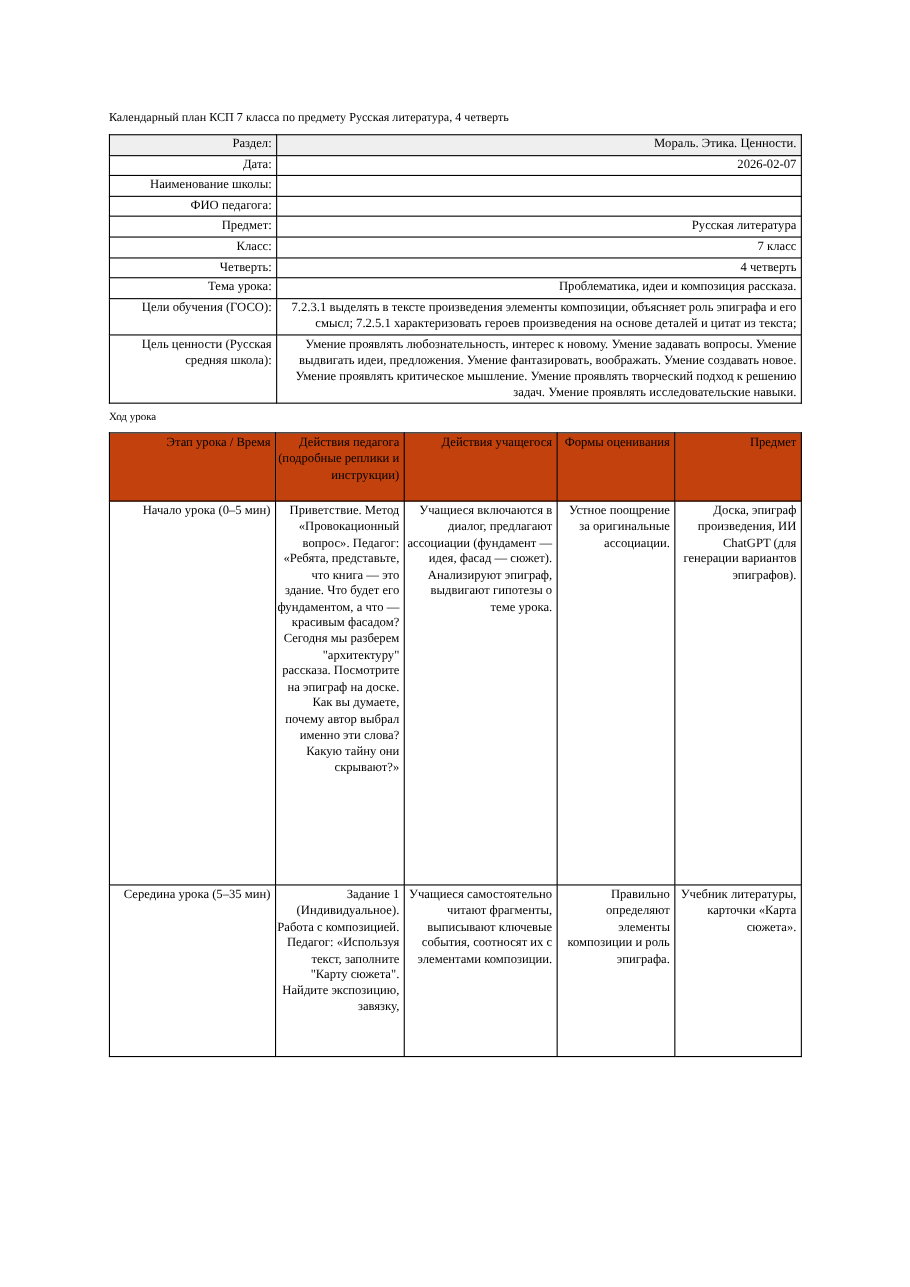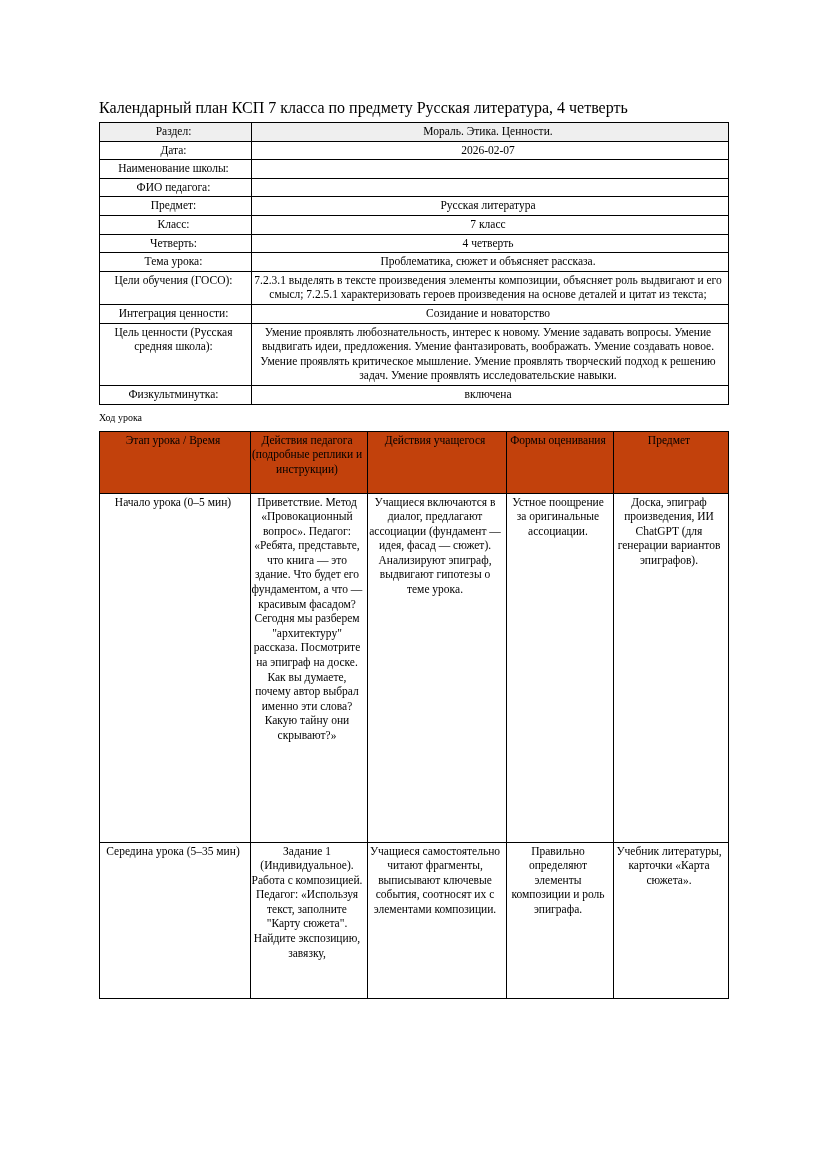--- a/index.html
+++ b/index.html
@@ -22,21 +22,21 @@
     height: 1170px;
     background: #ffffff;
   }
   .content {
     position: absolute;
     left: 99px;
     top: 100px;
     width: 629px;
   }
   .doc-title {
-    font-size: 16px;
+    font-size: 11px;
     line-height: 15px;
     margin: 0 0 7px 0;
     white-space: nowrap;
   }
   .section-caption {
     font-size: 10px;
     line-height: 15px;
     margin: 5px 0 6px 0;
   }
   table.doc-table {
@@ -44,21 +44,21 @@
     table-layout: fixed;
     width: 629px;
     font-size: 11.5px;
     line-height: 14.6px;
   }
   table.doc-table td,
   table.doc-table th {
     border: 1px solid #000000;
     padding: 1px 4px 2px 0;
     vertical-align: top;
-    text-align: center;
+    text-align: right;
     font-weight: normal;
     word-wrap: break-word;
     overflow-wrap: break-word;
     hyphens: none;
   }
   
   #info-table col.c-label { width: 152px; }
   #info-table col.c-value { width: 477px; }
   #info-table tr.shaded td { background: #efefef; }
   #info-table td.empty-cell { height: 14.6px; }
@@ -111,37 +111,29 @@
         <tr>
           <td>Класс:</td>
           <td>7 класс</td>
         </tr>
         <tr>
           <td>Четверть:</td>
           <td>4 четверть</td>
         </tr>
         <tr>
           <td>Тема урока:</td>
-          <td>Проблематика, сюжет и объясняет рассказа.</td>
+          <td>Проблематика, идеи и композиция рассказа.</td>
         </tr>
         <tr>
           <td>Цели обучения (ГОСО):</td>
-          <td>7.2.3.1 выделять в тексте произведения элементы композиции, объясняет роль выдвигают и его смысл; 7.2.5.1 характеризовать героев произведения на основе деталей и цитат из текста;</td>
-        </tr>
-        <tr>
-          <td>Интеграция ценности:</td>
-          <td>Созидание и новаторство</td>
+          <td>7.2.3.1 выделять в тексте произведения элементы композиции, объясняет роль эпиграфа и его смысл; 7.2.5.1 характеризовать героев произведения на основе деталей и цитат из текста;</td>
         </tr>
         <tr>
           <td>Цель ценности (Русская средняя школа):</td>
           <td>Умение проявлять любознательность, интерес к новому. Умение задавать вопросы. Умение выдвигать идеи, предложения. Умение фантазировать, воображать. Умение создавать новое. Умение проявлять критическое мышление. Умение проявлять творческий подход к решению задач. Умение проявлять исследовательские навыки.</td>
-        </tr>
-        <tr>
-          <td>Физкультминутка:</td>
-          <td>включена</td>
         </tr>
       </tbody>
     </table>
 
     <p class="section-caption">Ход урока</p>
 
     <table class="doc-table" id="flow-table">
       <colgroup>
         <col class="c1">
           <col class="c2">

